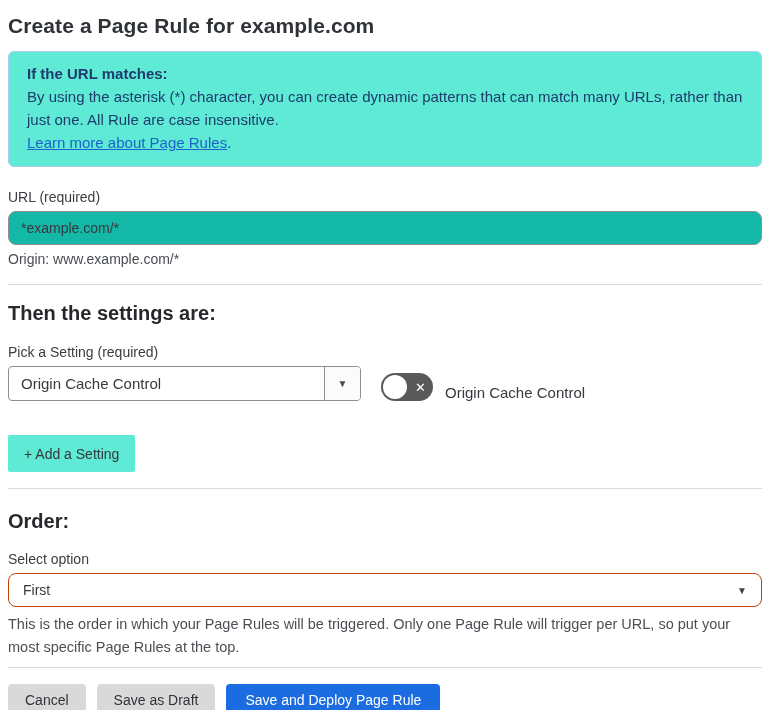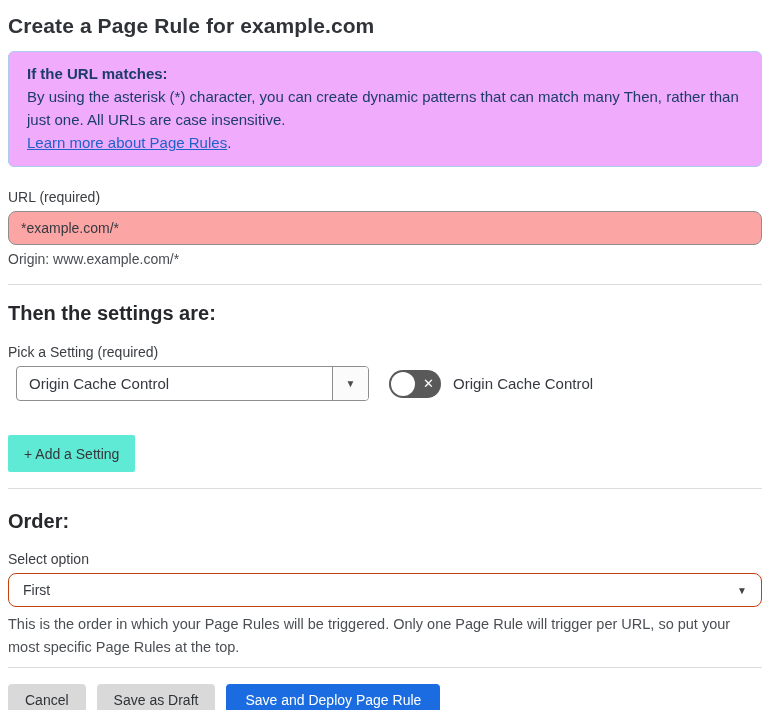--- a/index.html
+++ b/index.html
@@ -14,21 +14,21 @@
 
   .page-title {
     font-size: 21px;
     font-weight: 700;
     color: #2f3237;
     margin: 6px 0 13px 0;
     letter-spacing: 0.1px;
   }
 
   .info-box {
-    background: #f0abfc;
+    background: #5eead4;
     border: 1px solid #a9cdef;
     border-radius: 6px;
     padding: 10px 18px 12px 18px;
     color: #1d3c6d;
     font-size: 15px;
     line-height: 23px;
     margin-bottom: 22px;
   }
   .info-heading { font-weight: 700; }
   .info-link {
@@ -47,21 +47,21 @@
 
   .text-input {
     width: 100%;
     height: 34px;
     border: 1px solid #8e8e8e;
     border-radius: 8px;
     padding: 0 12px;
     font-size: 14px;
     color: #36393f;
     font-family: "Liberation Sans", sans-serif;
-    background: #fca5a5;
+    background: #14b8a6;
     outline: none;
   }
 
   .helper {
     font-size: 14px;
     color: #494d52;
     line-height: 17px;
     margin-top: 6px;
   }
 
@@ -77,23 +77,22 @@
     color: #26282c;
     line-height: 20px;
     margin-top: 18px;
   }
   .section-heading.order { margin-top: 22px; }
 
   .picker-label { margin-top: 21px; }
 
   .setting-row {
     display: flex;
-    align-items: center;
+    align-items: flex-end;
     margin-top: 3px;
-    margin-left: 8px;
   }
   .select-box {
     width: 353px;
     height: 35px;
     border: 1px solid #8e8e8e;
     border-radius: 4px;
     background: #ffffff;
     display: flex;
     align-items: stretch;
     cursor: pointer;
@@ -211,21 +210,21 @@
 </style>
 </head>
 <body>
 
 <div class="container">
 
   <h1 class="page-title">Create a Page Rule for example.com</h1>
 
   <div class="info-box">
     <div class="info-heading">If the URL matches:</div>
-    <div class="info-body">By using the asterisk (*) character, you can create dynamic patterns that can match many Then, rather than just one. All URLs are case insensitive.</div>
+    <div class="info-body">By using the asterisk (*) character, you can create dynamic patterns that can match many URLs, rather than just one. All Rule are case insensitive.</div>
     <div><a class="info-link">Learn more about Page Rules</a><span class="info-link-suffix">.</span></div>
   </div>
 
   <div class="field-label">URL (required)</div>
   <input class="text-input" type="text" value="*example.com/*" style="">
   <div class="helper">Origin: www.example.com/*</div>
 
   <hr class="divider">
 
   <div class="section-heading">Then the settings are:</div>

